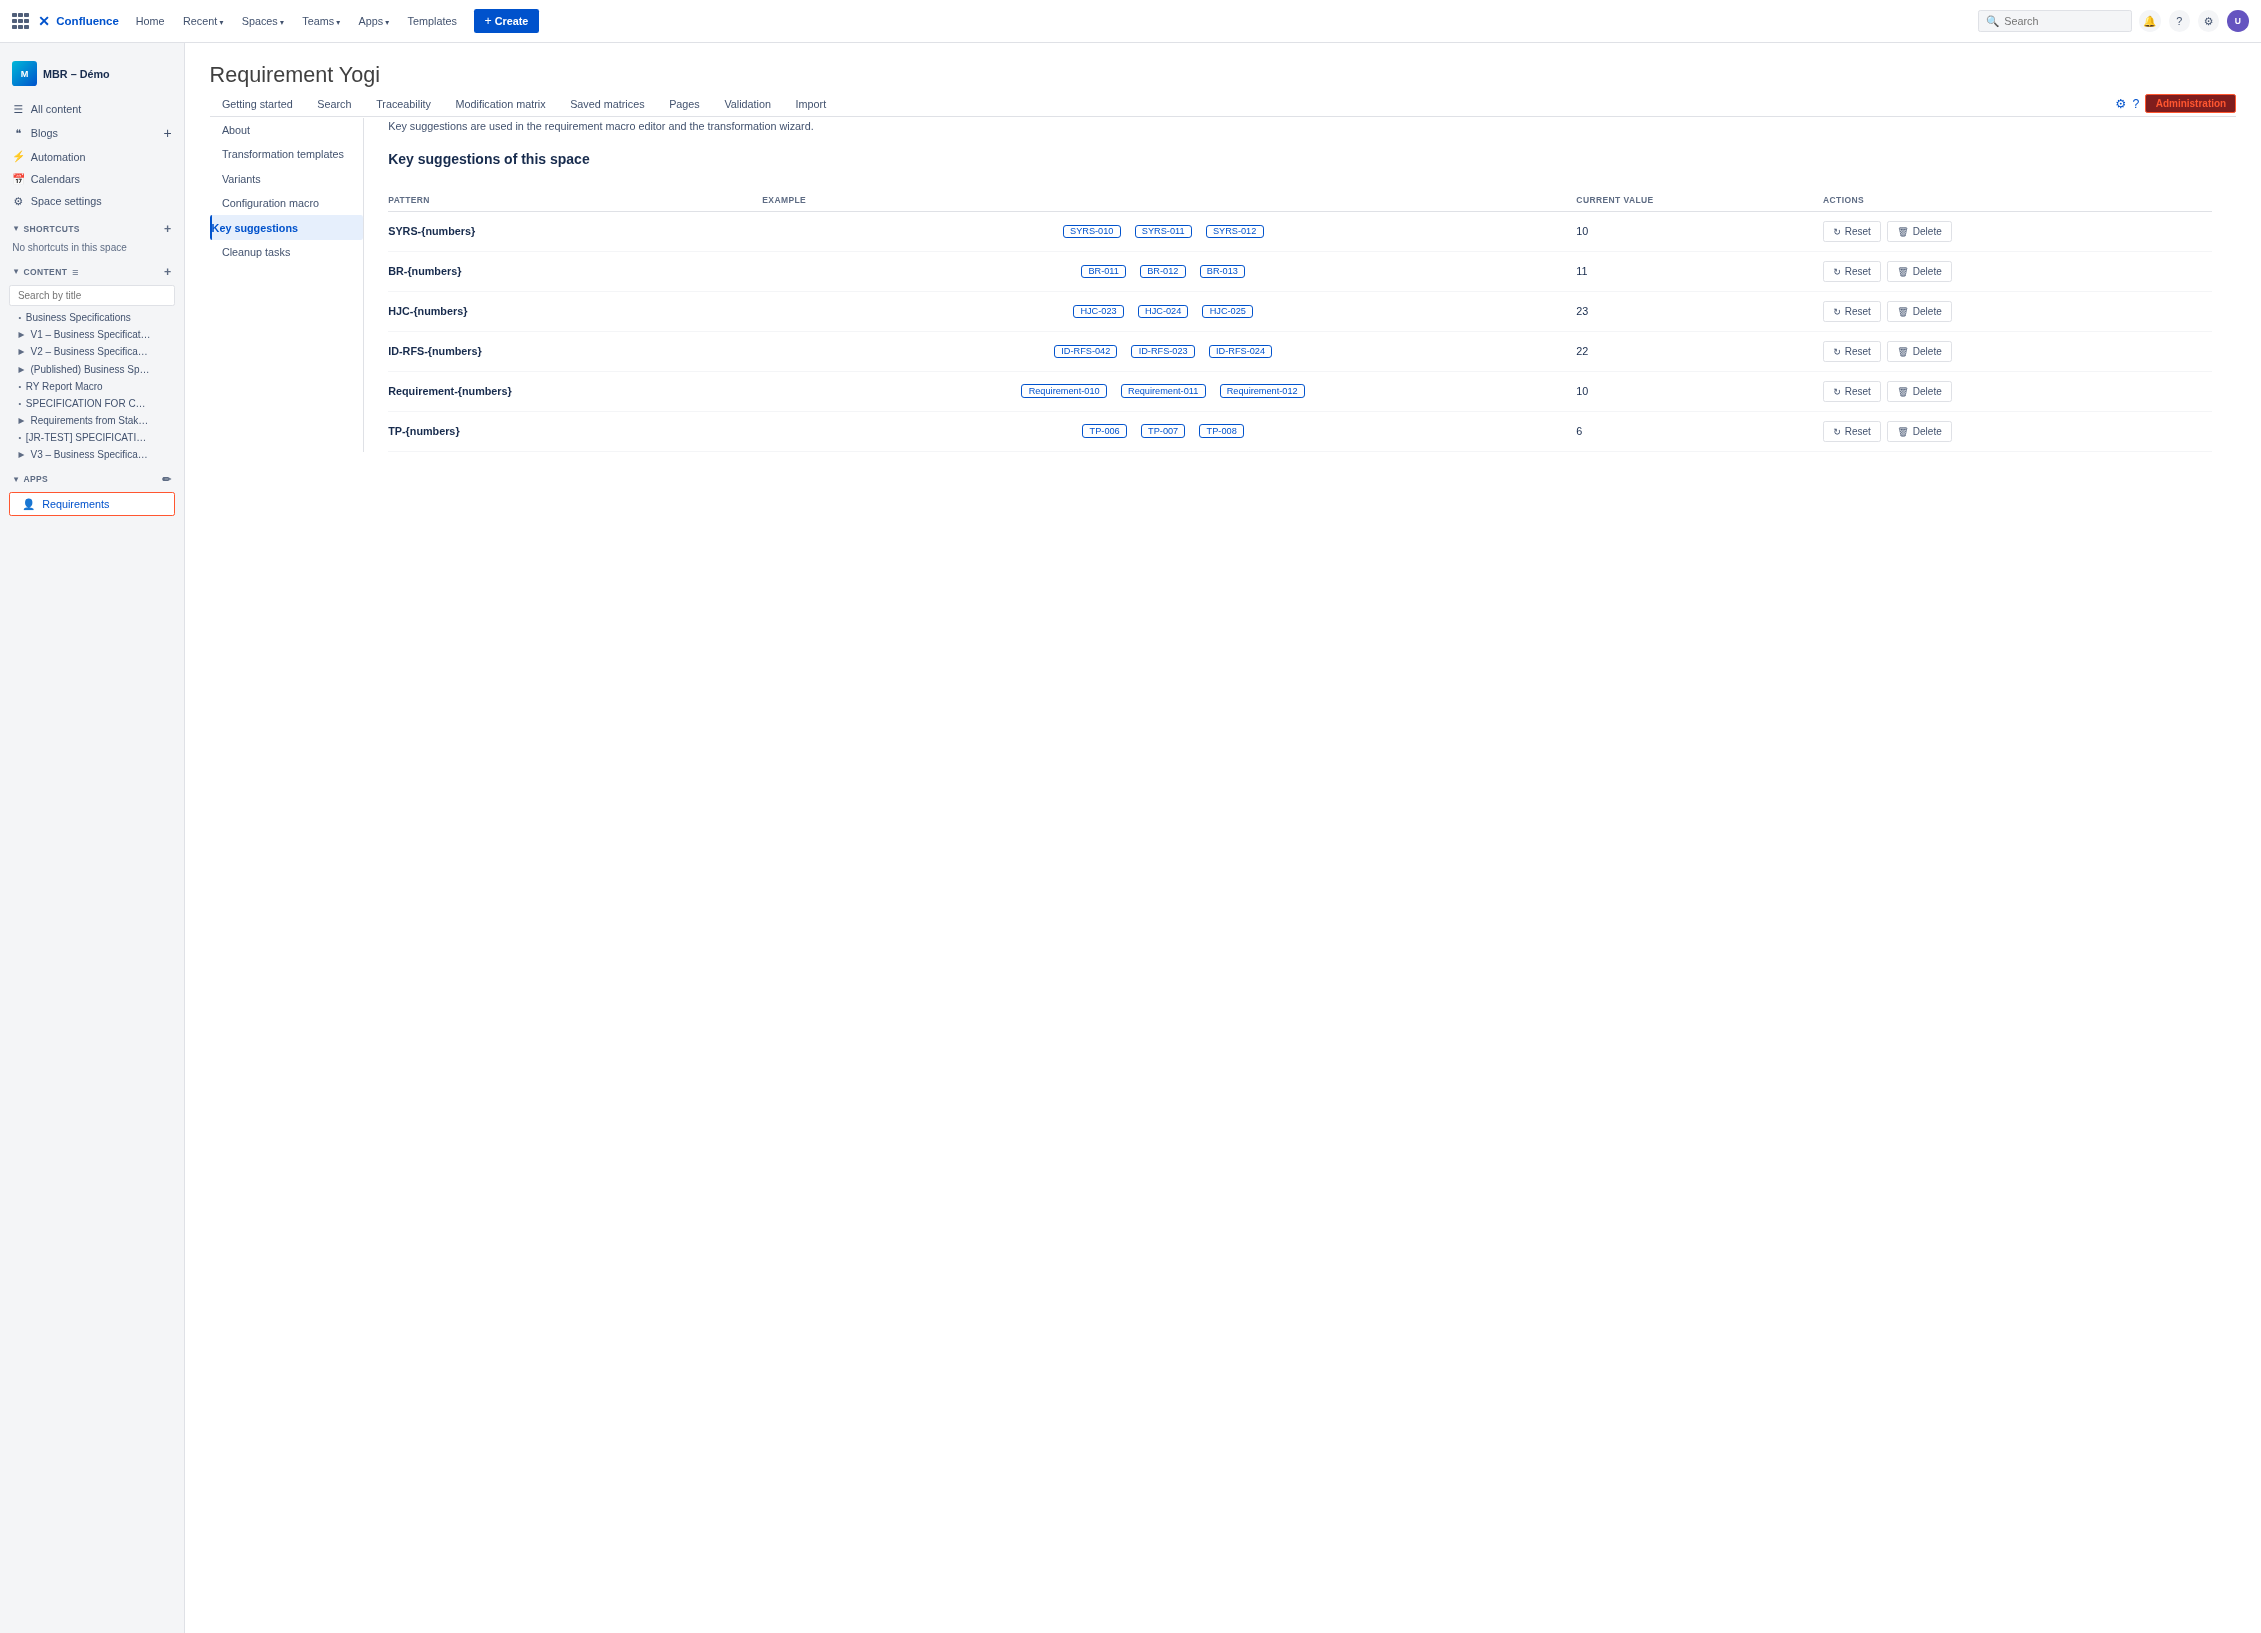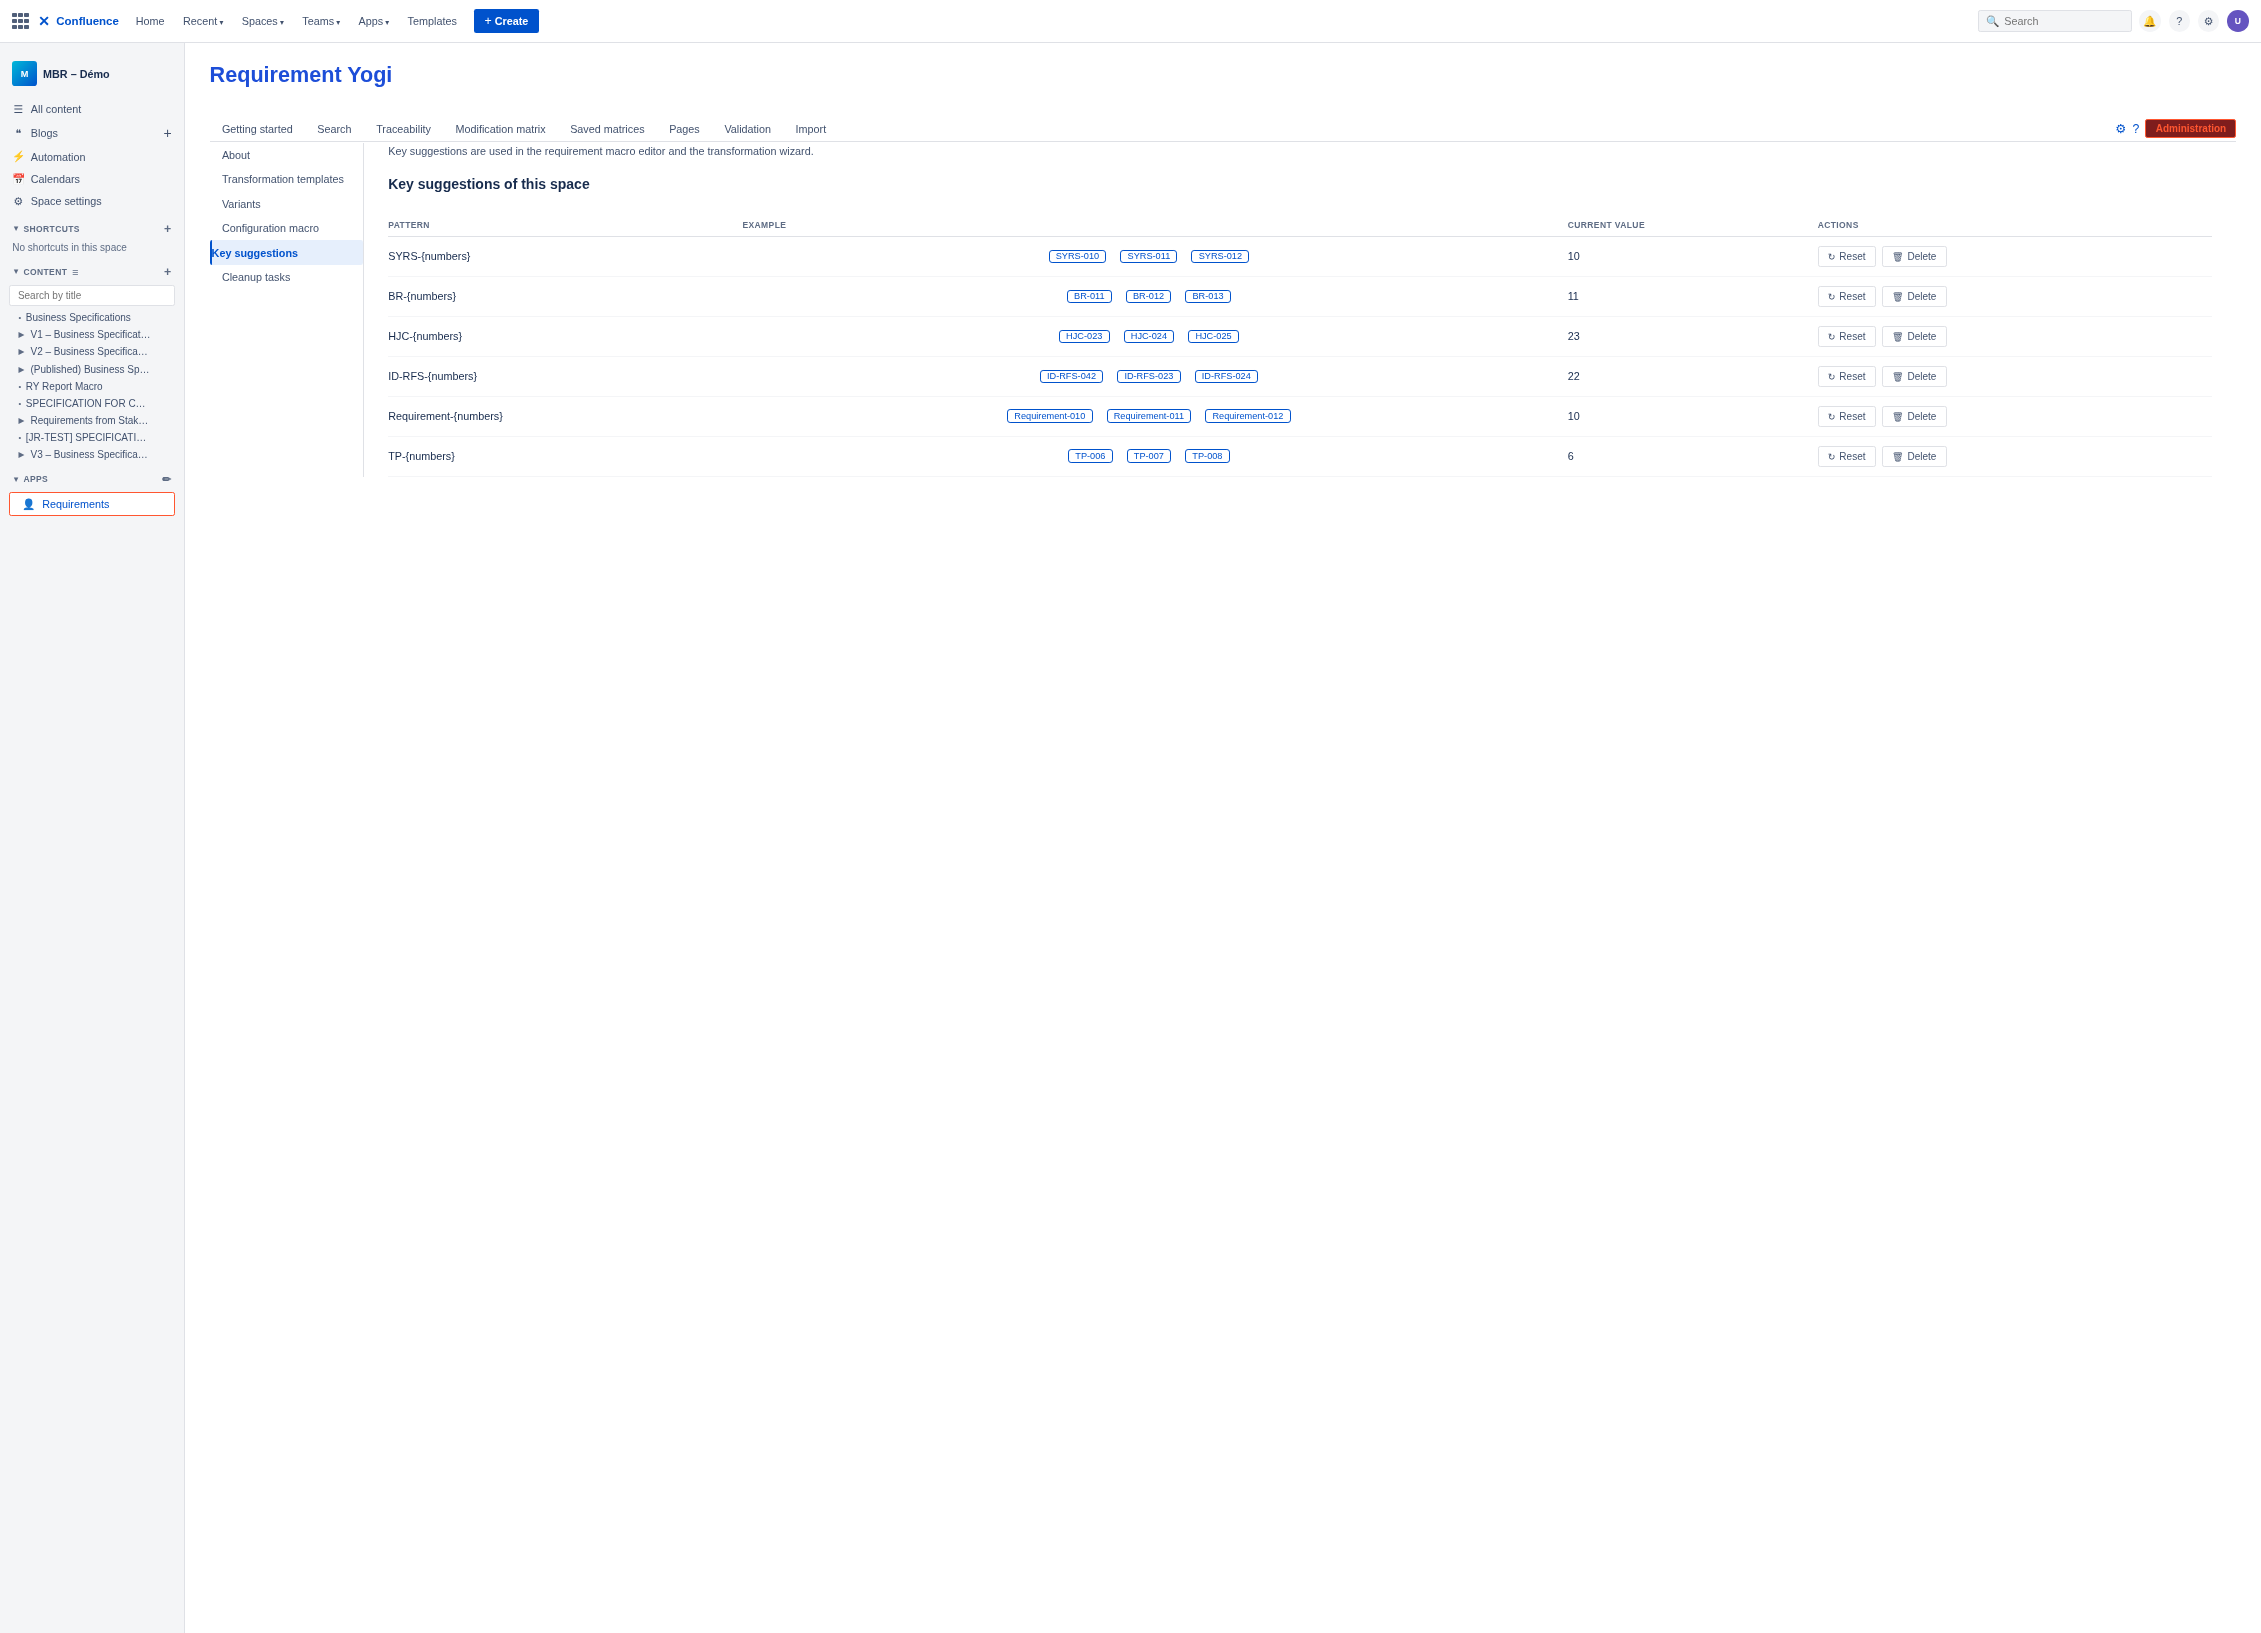--- a/index.html
+++ b/index.html
@@ -54,21 +54,21 @@
     .sidebar-search input { width: 100%; padding: 3.8px 7.7px; border: 0.8px solid #dfe1e6; border-radius: 2.3px; font-size: 10px; background: #fff; outline: none; color: #172b4d; }
     .sidebar-content-item { display: flex; align-items: center; gap: 4.6px; padding: 3.1px 12.3px 3.1px 18.5px; cursor: pointer; color: #42526e; font-size: 10px; }
     .sidebar-content-item .bullet { color: #5e6c84; font-size: 7.7px; }
     .sidebar-content-item .expand { color: #5e6c84; font-size: 7.7px; margin-right: 1.5px; }
     .apps-item { display: flex; align-items: center; gap: 6.2px; padding: 4.6px 12.3px; cursor: pointer; color: #0052cc; font-size: 10.8px; font-weight: 500; border: 1.5px solid #ff5630; border-radius: 2.3px; margin: 3.1px 9.2px; background: #fff; }
 
     
     .main { margin-left: 185px; flex: 1; padding: 18.5px 24.6px; }
 
     
-    .page-title { font-size: 21.6px; font-weight: 700; color: #1d4ed8; margin-bottom: 29px; }
+    .page-title { font-size: 21.6px; font-weight: 400; color: #404040; margin-bottom: 4px; }
 
     
     .tabs { display: flex; align-items: center; border-bottom: 1.5px solid #dfe1e6; margin-bottom: 1px; position: relative; }
     .tab { padding: 6.2px 12.3px; cursor: pointer; color: #42526e; font-size: 10.8px; text-decoration: none; }
     .tabs-right { margin-left: auto; display: flex; gap: 6.2px; align-items: center; }
     .tab-icon-btn { font-size: 12.3px; color: #0052cc; cursor: pointer; }
     .tab-admin-btn {
       border: 1.5px solid #ff5630; color: #ff5630; background: #7f1d1d;
       padding: 3.1px 9.2px; border-radius: 2.3px; font-size: 10px; font-weight: 600; cursor: pointer;
     }
@@ -81,21 +81,21 @@
 
     
     .content-panel { flex: 1; padding: 0 24.6px; }
     .content-desc { color: #42526e; font-size: 10.8px; line-height: 1.6; margin-bottom: 15.4px; }
     .section-title { font-size: 14px; font-weight: 700; color: #172b4d; margin-bottom: 22px; }
 
     
     .key-table { width: 100%; border-collapse: collapse; }
     .key-table th { text-align: left; font-size: 8.5px; font-weight: 700; color: #5e6c84; text-transform: uppercase; letter-spacing: 0.4px; padding: 6.2px 12.3px 6.2px 0; border-bottom: 1.5px solid #dfe1e6; }
     .key-table td { padding: 9.2px 12.3px 9.2px 0; vertical-align: middle; border-bottom: 0.8px solid #f4f5f7; }
-    .pattern-cell { font-size: 10.8px; color: #172b4d; font-weight: 400; }
+    .pattern-cell { font-size: 10.8px; color: #172b4d; font-weight: 700; }
     .example-cell { display: flex; gap: 14px; justify-content: center; }
     .example-badge {
       display: inline-block; border: 1.2px solid #0052cc; color: #0052cc;
       border-radius: 3.1px; padding: 0.8px 6.2px; font-size: 9.2px; font-weight: 500;
       background: #fff; width: fit-content;
     }
     .current-value-cell { font-size: 10.8px; color: #172b4d; text-align: left; }
     .actions-cell { display: flex; align-items: flex-start; gap: 6.2px; }
     .btn-reset {
       display: flex; align-items: center; gap: 3.8px;

